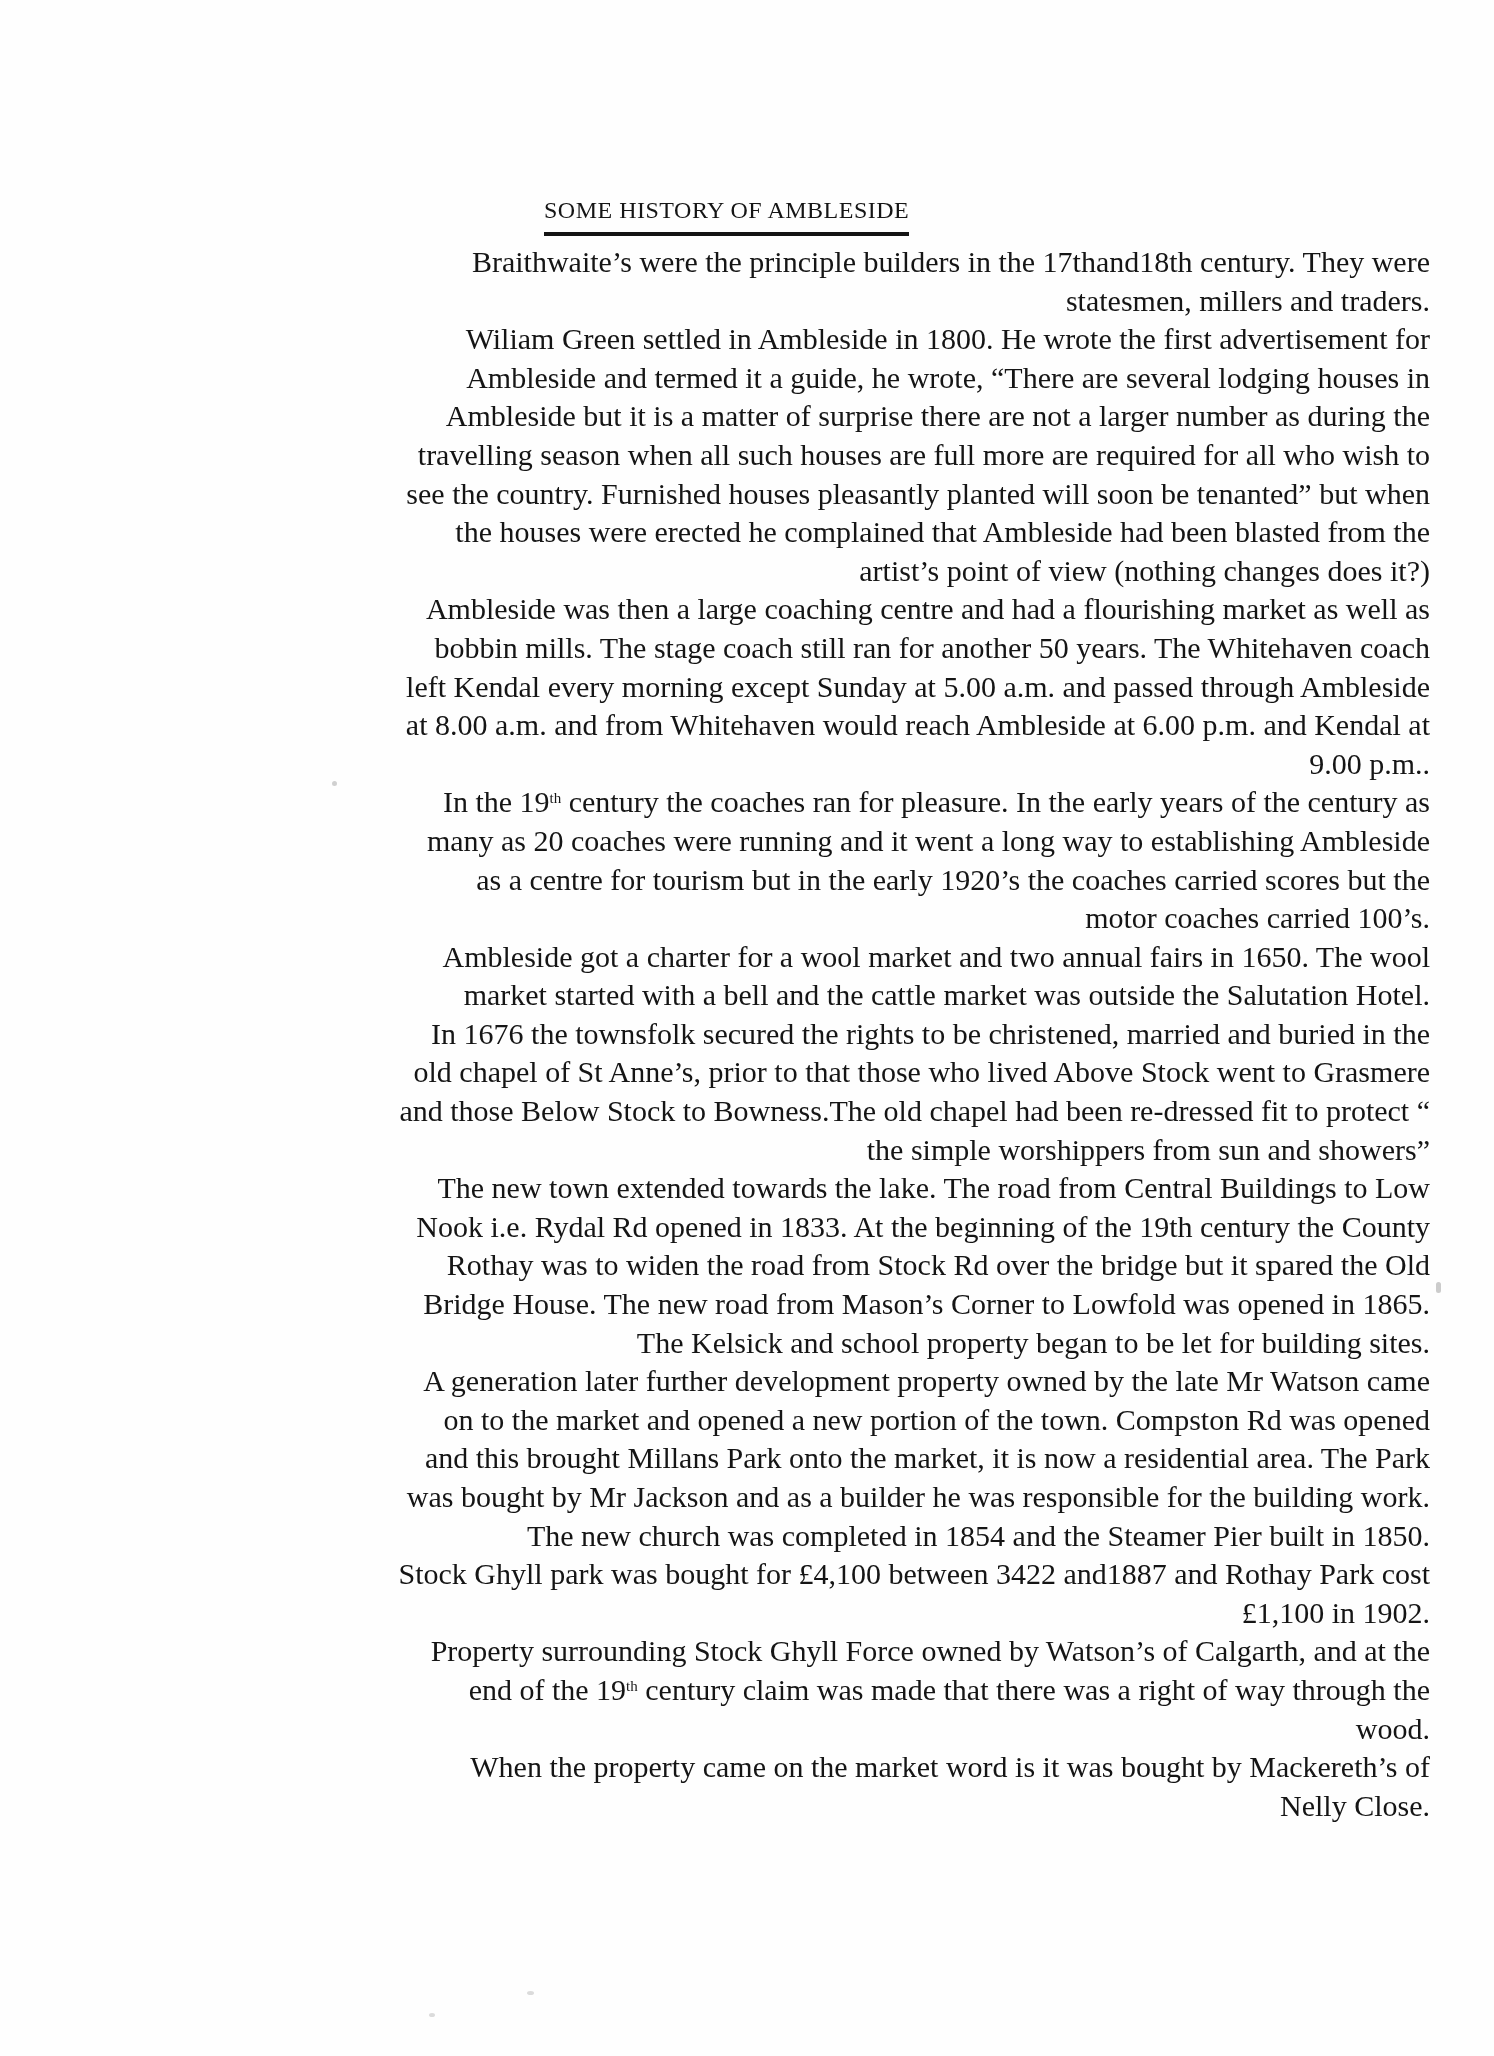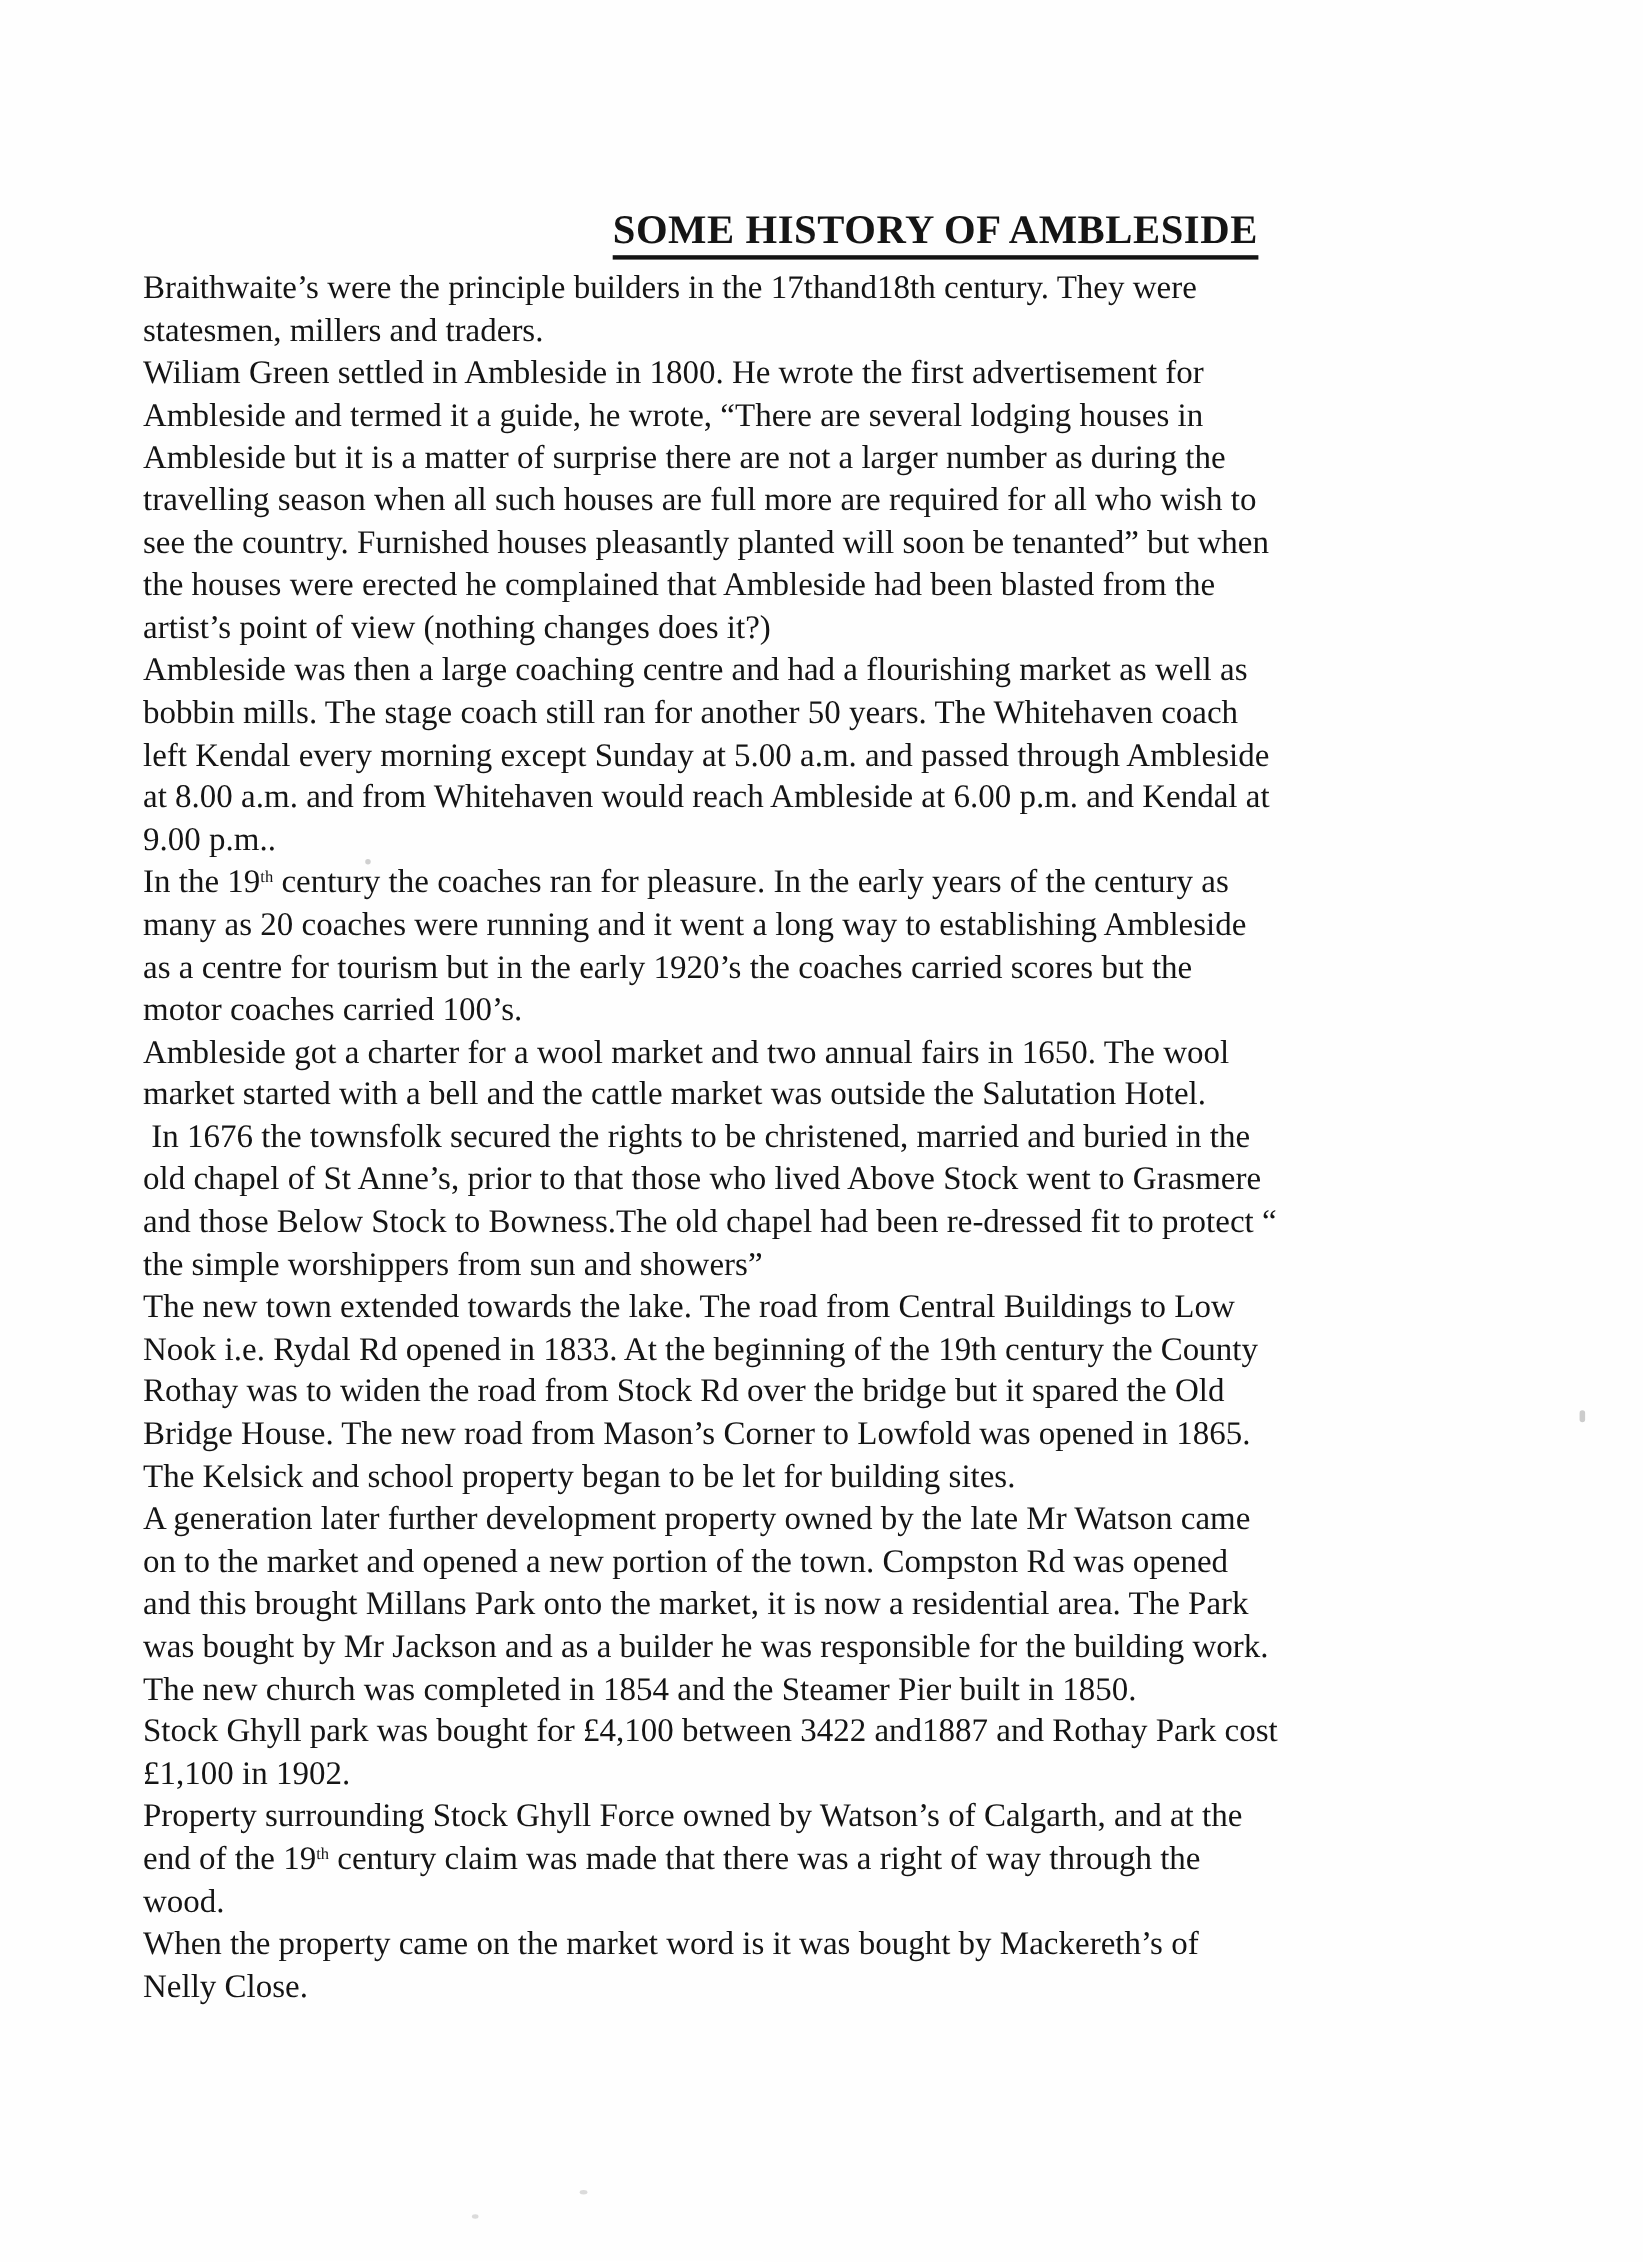--- a/index.html
+++ b/index.html
@@ -13,36 +13,37 @@
     height: 2056px;
     background: #fefefe;
     overflow: hidden;
     font-family: "Liberation Serif", "DejaVu Serif", serif;
     color: #151515;
   }
   .doc-title {
     position: absolute;
     left: 518px;
     top: 150px;
-    font-size: 37px;
-    font-weight: bold;
+    font-size: 24px;
+    font-weight: normal;
     line-height: 40px;
     white-space: pre;
     letter-spacing: 0.5px;
   }
   .doc-title .title-text {
     display: inline-block;
     border-bottom: 4px solid #141414;
     padding-bottom: 2px;
   }
   .doc-body {
     position: absolute;
     left: 130px;
     top: 243px;
     width: 1300px;
+    text-align: right;
   }
   .line {
     font-size: 30px;
     line-height: 38.6px;
     height: 38.6px;
     white-space: pre;
   }
   .line sup {
     font-size: 15px;
     line-height: 0;

